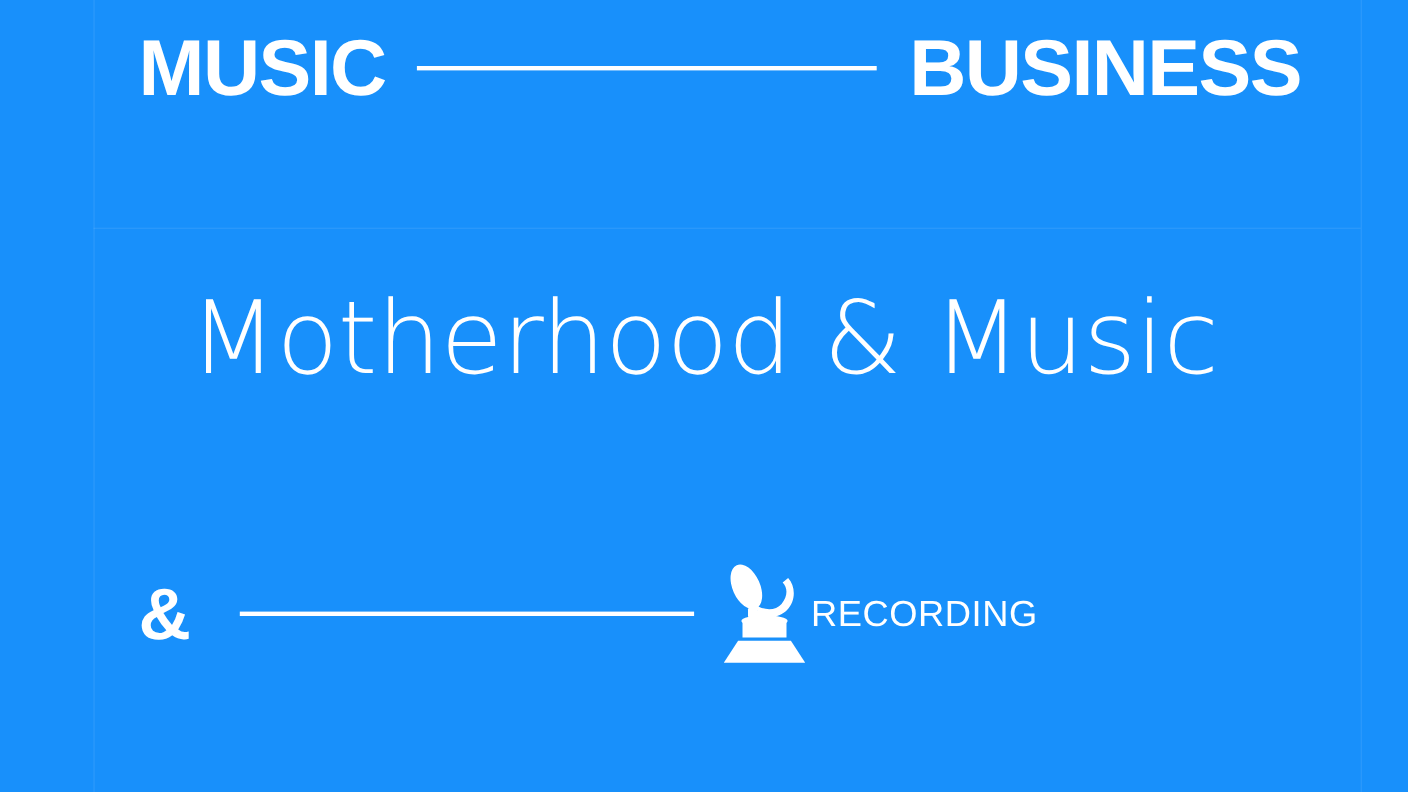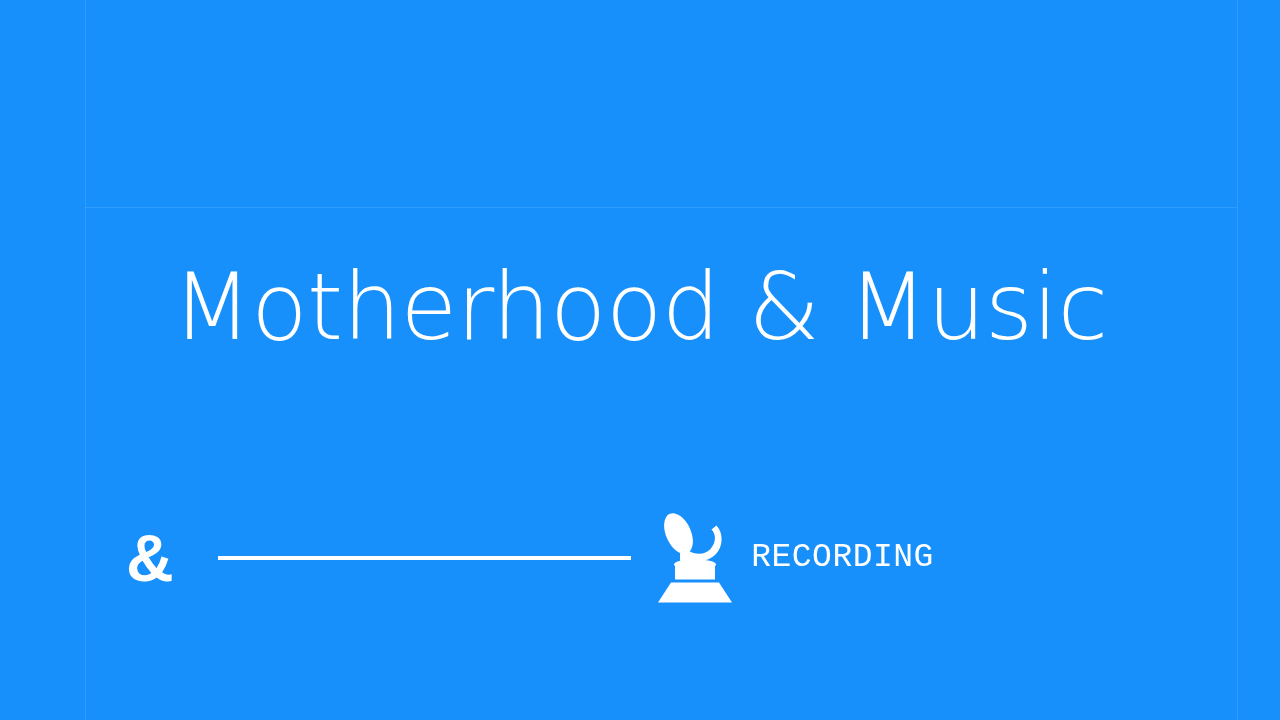--- a/index.html
+++ b/index.html
@@ -101,23 +101,22 @@
     display: flex;
     align-items: center;
     flex: 0 0 auto;
   }
   .ra-gramophone {
     width: 84px;
     height: 96px;
     flex: 0 0 auto;
   }
   .ra-wordmark {
-    margin-left: 14px;
     color: #ffffff;
-    font-family: Liberation Mono, monospace;
+    font-family: Liberation Sans, sans-serif;
     line-height: 0.96;
     letter-spacing: 0.5px;
   }
   .ra-line {
     font-size: 33px;
     display: block;
     white-space: nowrap;
   }
   .ra-reg {
     font-size: 13px;
@@ -141,20 +140,25 @@
 </style>
 </head>
 <body>
 
 <div id="slide">
 
   <div class="guide-v left"></div>
   <div class="guide-v right"></div>
   <div class="guide-h"></div>
 
+  <div class="band band-top">
+    <span class="kicker kicker-xl">MUSIC</span>
+    <span class="rule rule-top"></span>
+    <span class="kicker kicker-xl">BUSINESS</span>
+  </div>
 
   <div class="title">Motherhood &amp; Music</div>
 
   <div class="band band-bottom">
     <span class="kicker kicker-lg amp">&amp;</span>
     <span class="rule rule-bottom"></span>
 
     <div class="ra-lockup">
       <svg class="ra-gramophone" viewBox="0 0 84 96" aria-hidden="true">
 

